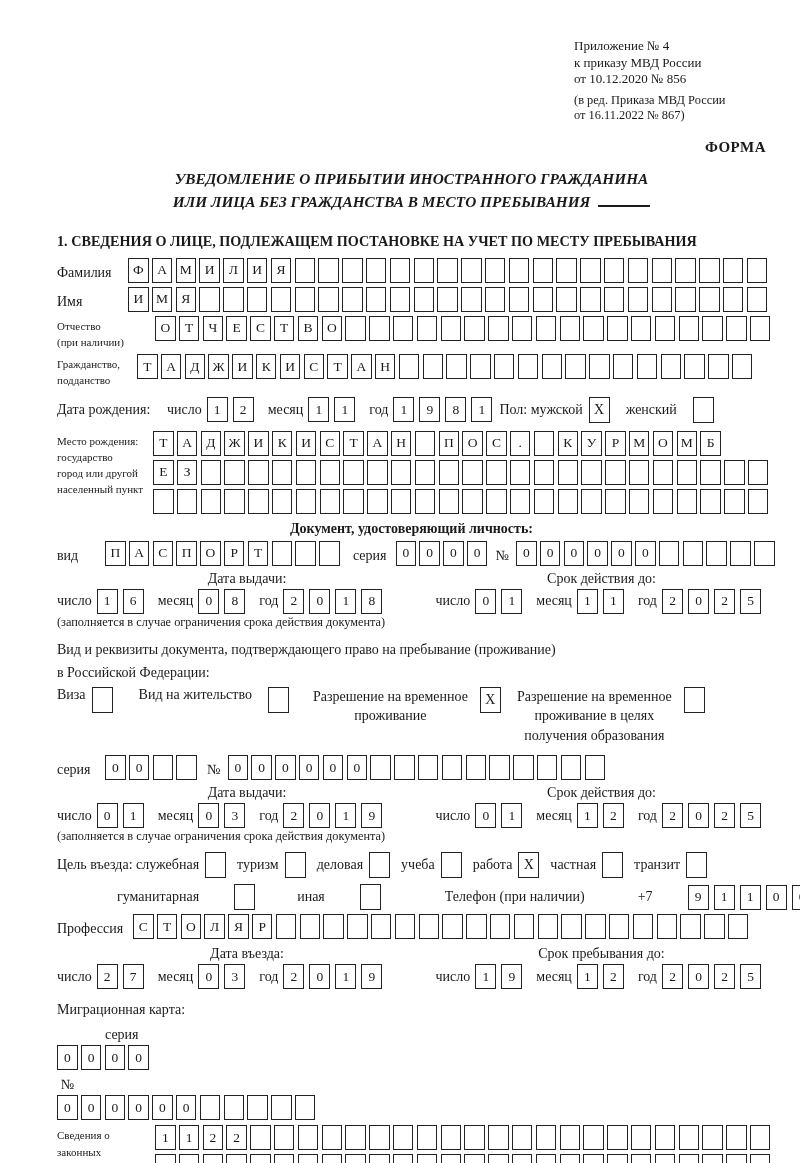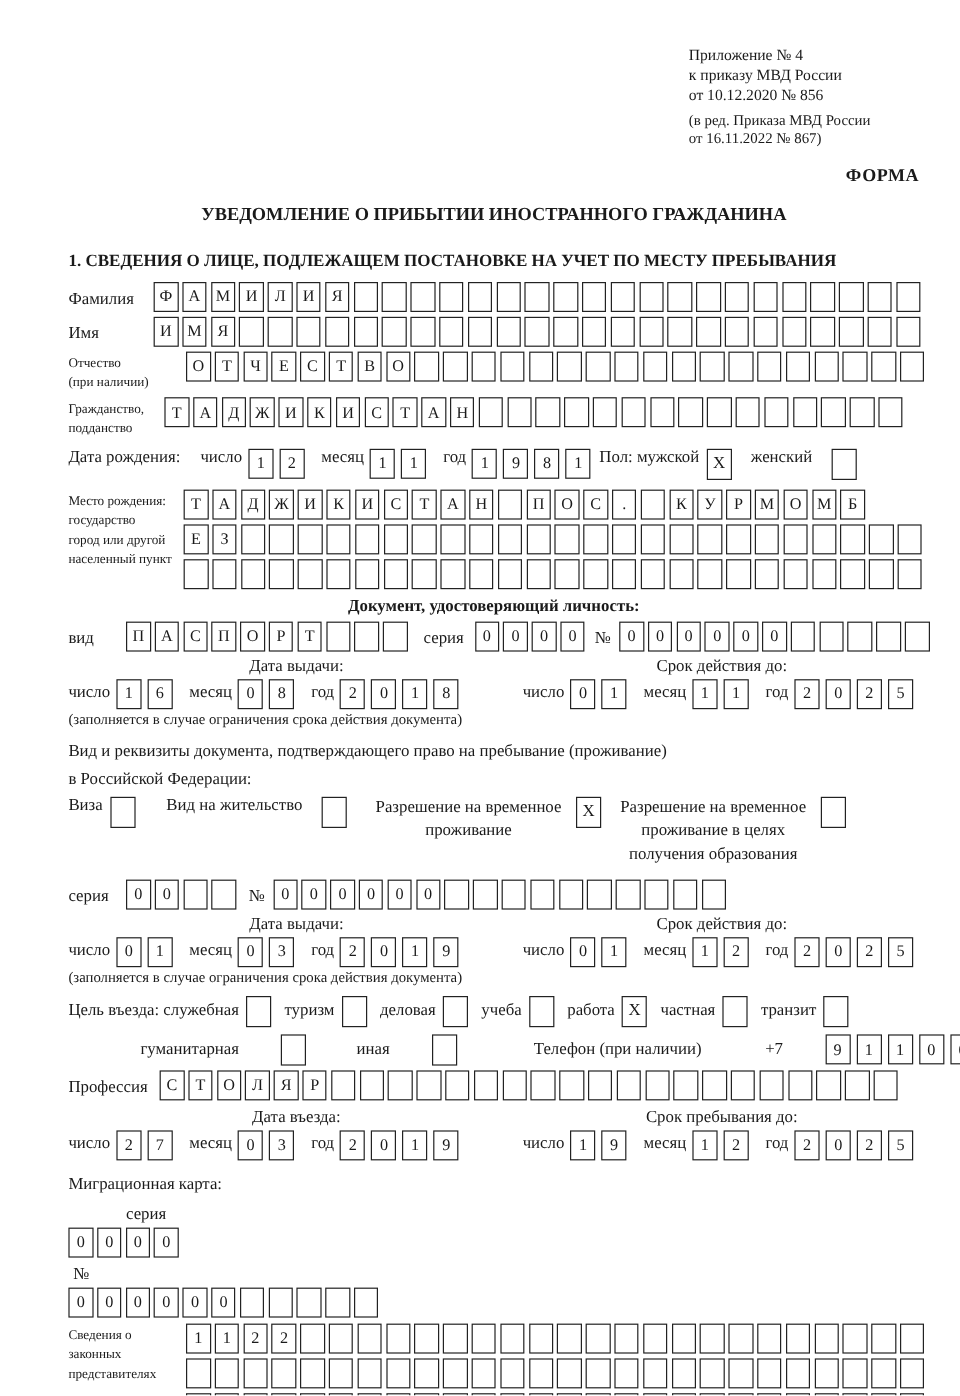--- a/index.html
+++ b/index.html
@@ -4,21 +4,21 @@
 <style>
   html,body{margin:0;padding:0;background:#fff;}
   .page{position:relative;width:800px;height:1163px;background:#fff;box-sizing:border-box;
         padding:38px 34px 0 57px;font-family:"Liberation Serif",serif;color:#1a1a1a;overflow:hidden;}
 
   
   .appendix{margin-left:auto;width:192px;font-size:13px;line-height:1.27;}
   .appendix .grp2{margin-top:5px;font-size:12.4px;}
   .forma{text-align:right;font-weight:bold;font-size:15px;margin-top:15px;letter-spacing:.5px;}
 
-  .title{text-align:center;font-weight:bold;font-size:15.3px;line-height:1.5;margin-top:12px;}
+  .title{text-align:center;font-weight:bold;font-size:15.3px;line-height:1.5;margin-top:12px;font-style:italic;}
   .blank{display:inline-block;width:52px;border-bottom:2px solid #1a1a1a;height:.9em;margin-left:8px;}
   .sect{font-weight:bold;font-size:14.2px;margin-top:19px;}
 
   
   .frow{display:flex;align-items:flex-start;margin-top:4px;font-size:14px;}
   .flabel{flex:0 0 auto;padding-top:4px;line-height:1.5;white-space:nowrap;}
   .lblcol{flex:0 0 auto;line-height:1.47;font-size:11px;padding-top:2px;}
 
   .cells{display:flex;flex-wrap:nowrap;}
   .cell{flex:0 0 auto;width:20.5px;height:25px;border:1.5px solid #222;box-sizing:border-box;
@@ -71,20 +71,21 @@
     <div class="grp2">
       <div>(в ред. Приказа МВД России</div>
       <div>от 16.11.2022 № 867)</div>
     </div>
   </div>
 
   <div class="forma">ФОРМА</div>
 
   <div class="title">
     <div>УВЕДОМЛЕНИЕ О ПРИБЫТИИ ИНОСТРАННОГО ГРАЖДАНИНА</div>
+    <div><span>ИЛИ ЛИЦА БЕЗ ГРАЖДАНСТВА В МЕСТО ПРЕБЫВАНИЯ</span><span class="blank"></span></div>
   </div>
 
   <div class="sect">1. СВЕДЕНИЯ О ЛИЦЕ, ПОДЛЕЖАЩЕМ ПОСТАНОВКЕ НА УЧЕТ ПО МЕСТУ ПРЕБЫВАНИЯ</div>
 
   <div class="frow mt8">
     <span class="flabel w71">Фамилия</span>
     <span class="cells">
         <span class="cell">Ф</span>
         <span class="cell">А</span>
         <span class="cell">М</span>
@@ -211,21 +212,21 @@
         <span class="cell"></span>
         <span class="cell"></span>
         <span class="cell"></span>
         <span class="cell"></span>
         <span class="cell"></span>
         <span class="cell"></span>
         <span class="cell"></span>
       </span>
   </div>
 
-  <div class="frow mt8" style="align-items:flex-start;">
+  <div class="frow mt8" style="align-items:center;">
     <span class="w110">Дата рождения:</span>
     <span class="dl">число</span>
     <span class="cells dategrp">
         <span class="cell">1</span>
         <span class="cell">2</span>
       </span>
     <span class="dl dl2">месяц</span>
     <span class="cells dategrp">
         <span class="cell">1</span>
         <span class="cell">1</span>

